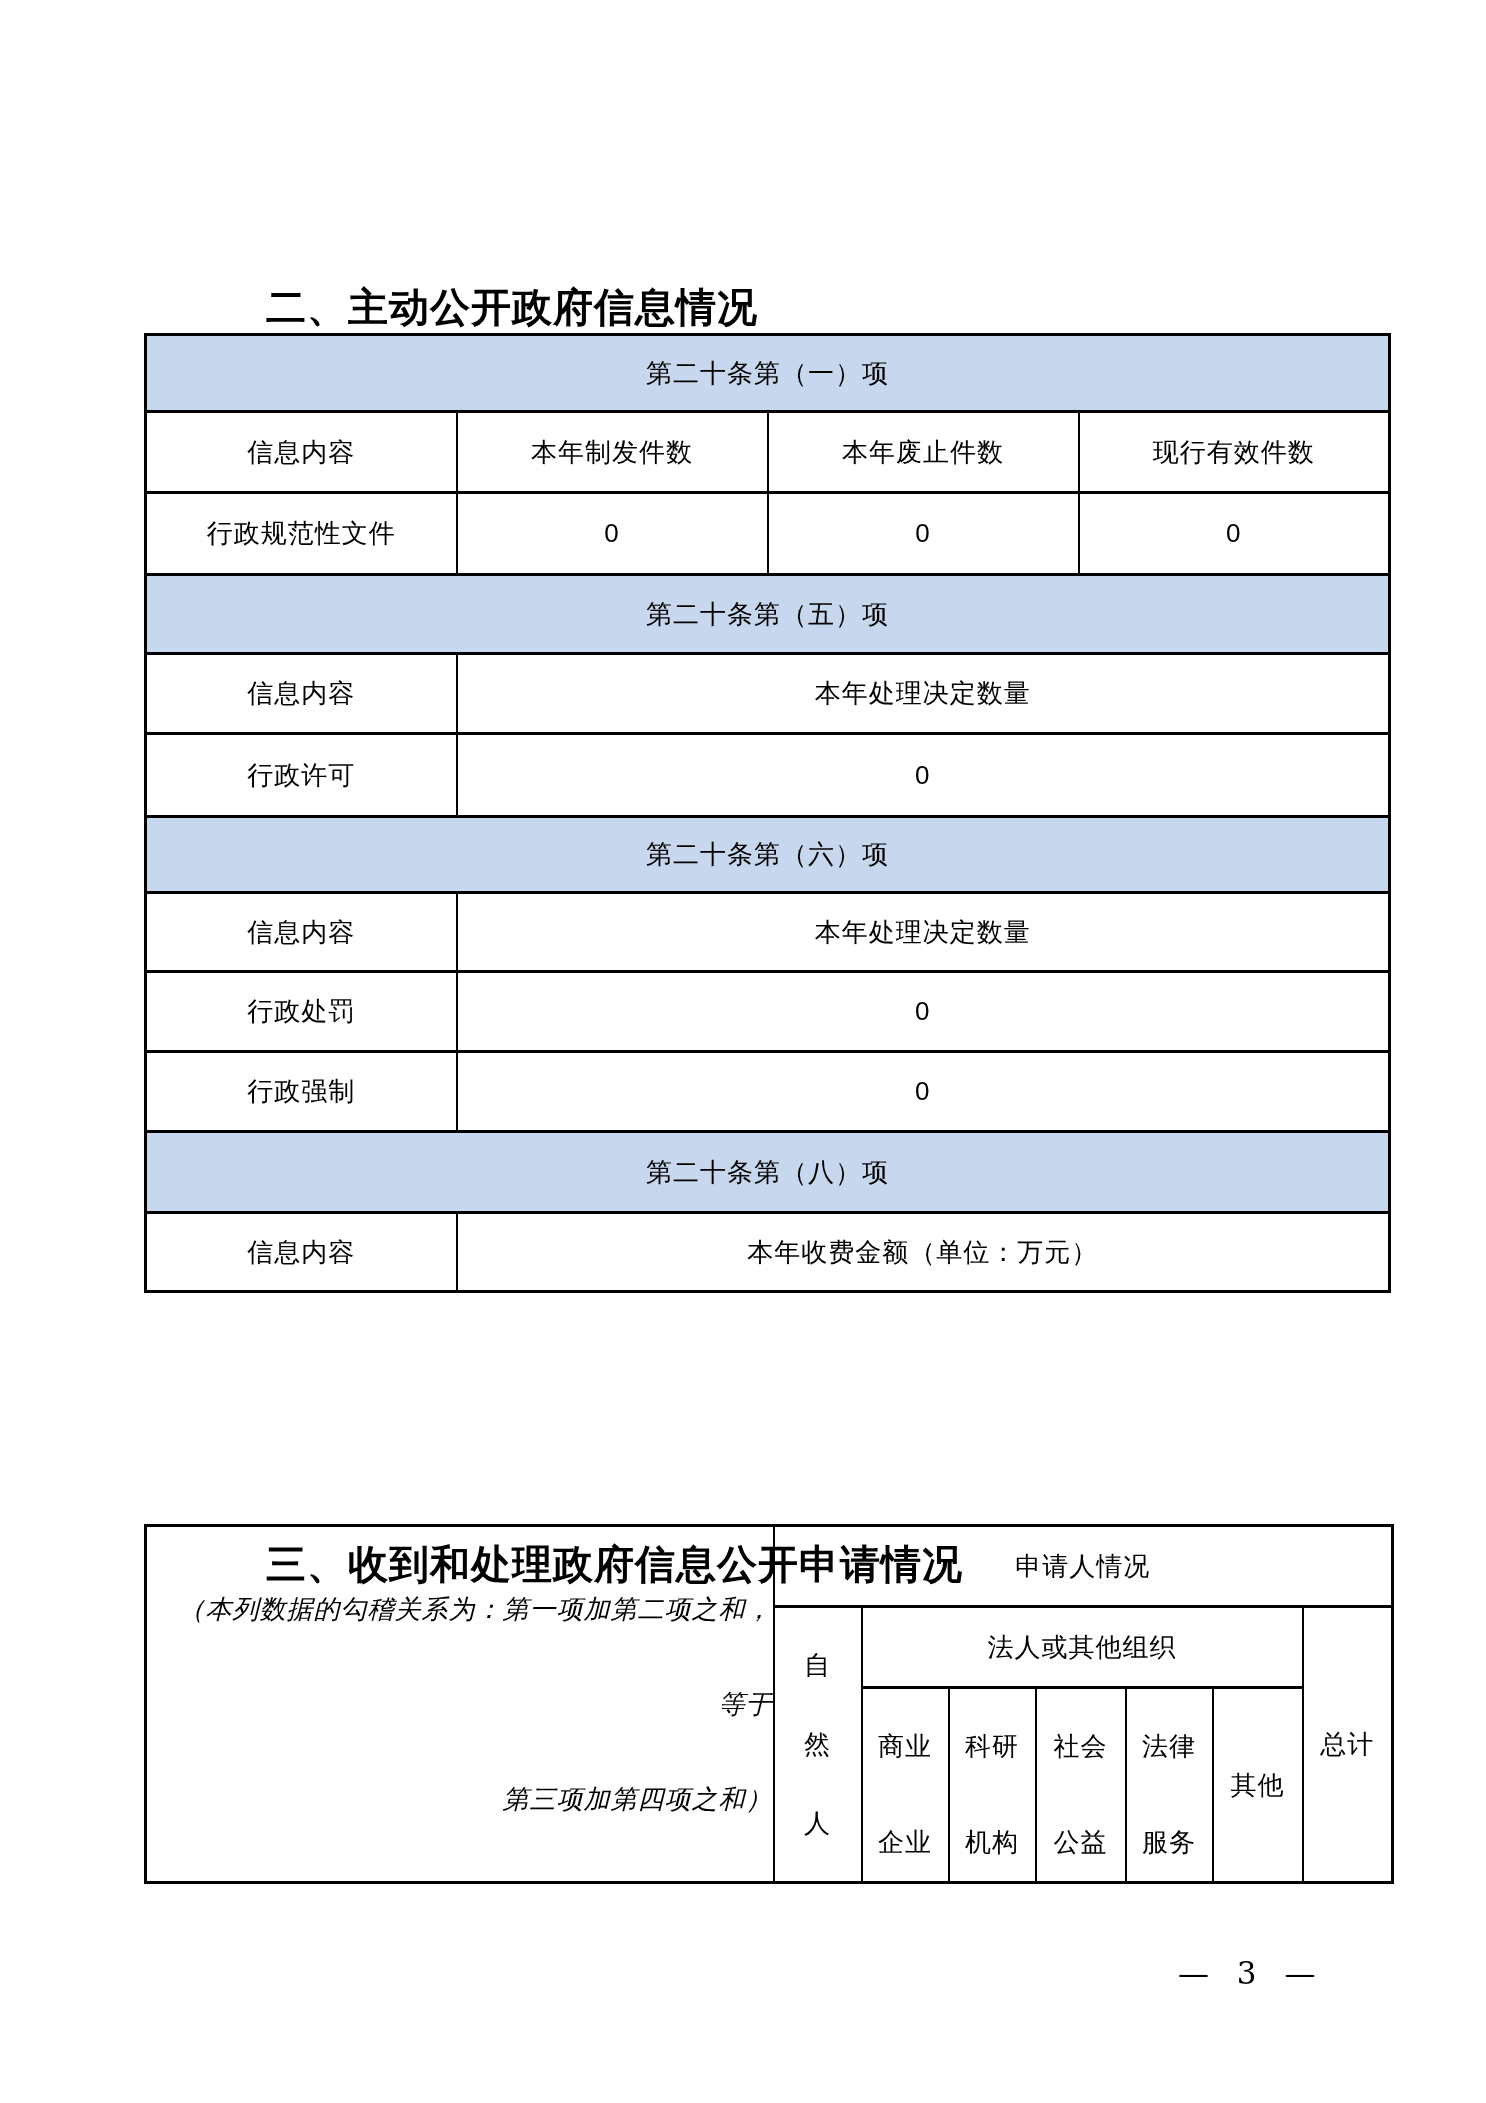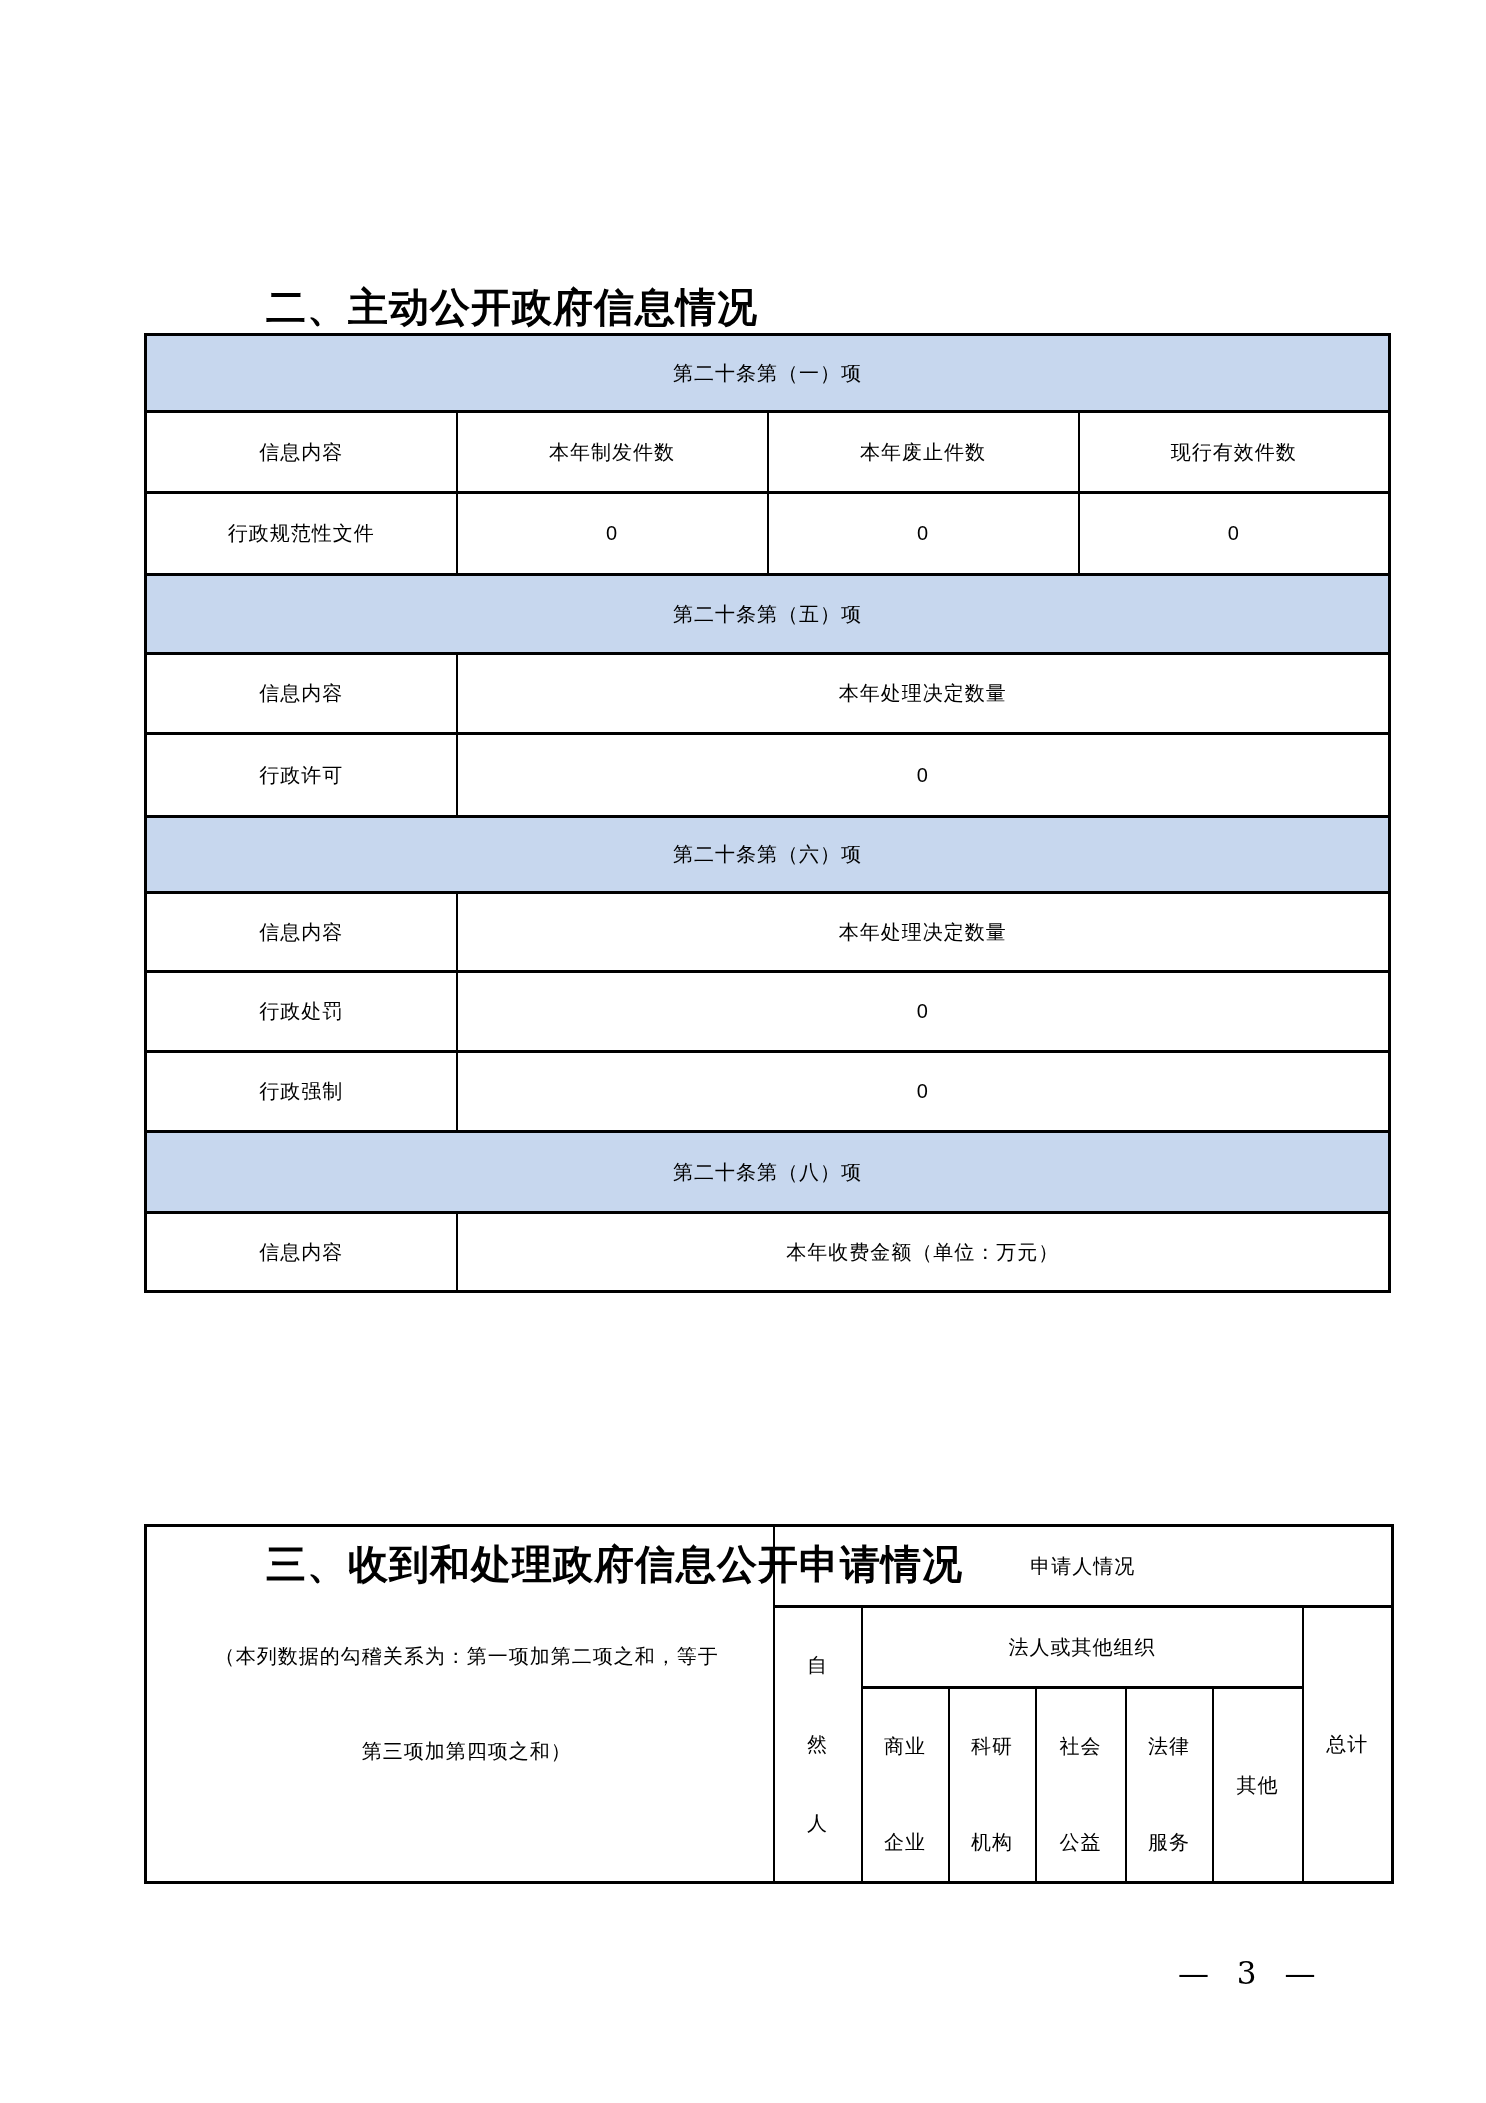--- a/index.html
+++ b/index.html
@@ -37,35 +37,36 @@
     border:3px solid var(--border);
   }
   #table1{top:333px;}
   #table2{top:1524px;}
   .dtable td{
     border:2px solid var(--border);
     border-top-width:3px;
     border-bottom-width:3px;
     text-align:center;
     vertical-align:middle;
-    font-size:20px;
+    font-size:26px;
     letter-spacing:1px;
     padding:0;
     overflow:hidden;
   }
   .band td{background:var(--band-fill);}
   .rh76{height:76px}.rh77{height:77px}.rh79{height:79px}.rh80{height:80px}
   .rh81{height:81px}.rh82{height:82px}.rh83{height:83px}.rh156{height:156px}
 
   
   #table2 td.note{
-    text-align:center;
+    text-align:right;
     padding-left:14px;
     line-height:95px;
     letter-spacing:1px;
+    font-style:italic;
   }
   #table2 .np div{line-height:79px;}
   #table2 .two div{line-height:78px;margin-top:18px;}
 
   .page-num{
     position:absolute;
     left:1178px;
     top:1955px;
     font-family:"DejaVu Serif","Liberation Serif",serif;
     font-size:31px;

